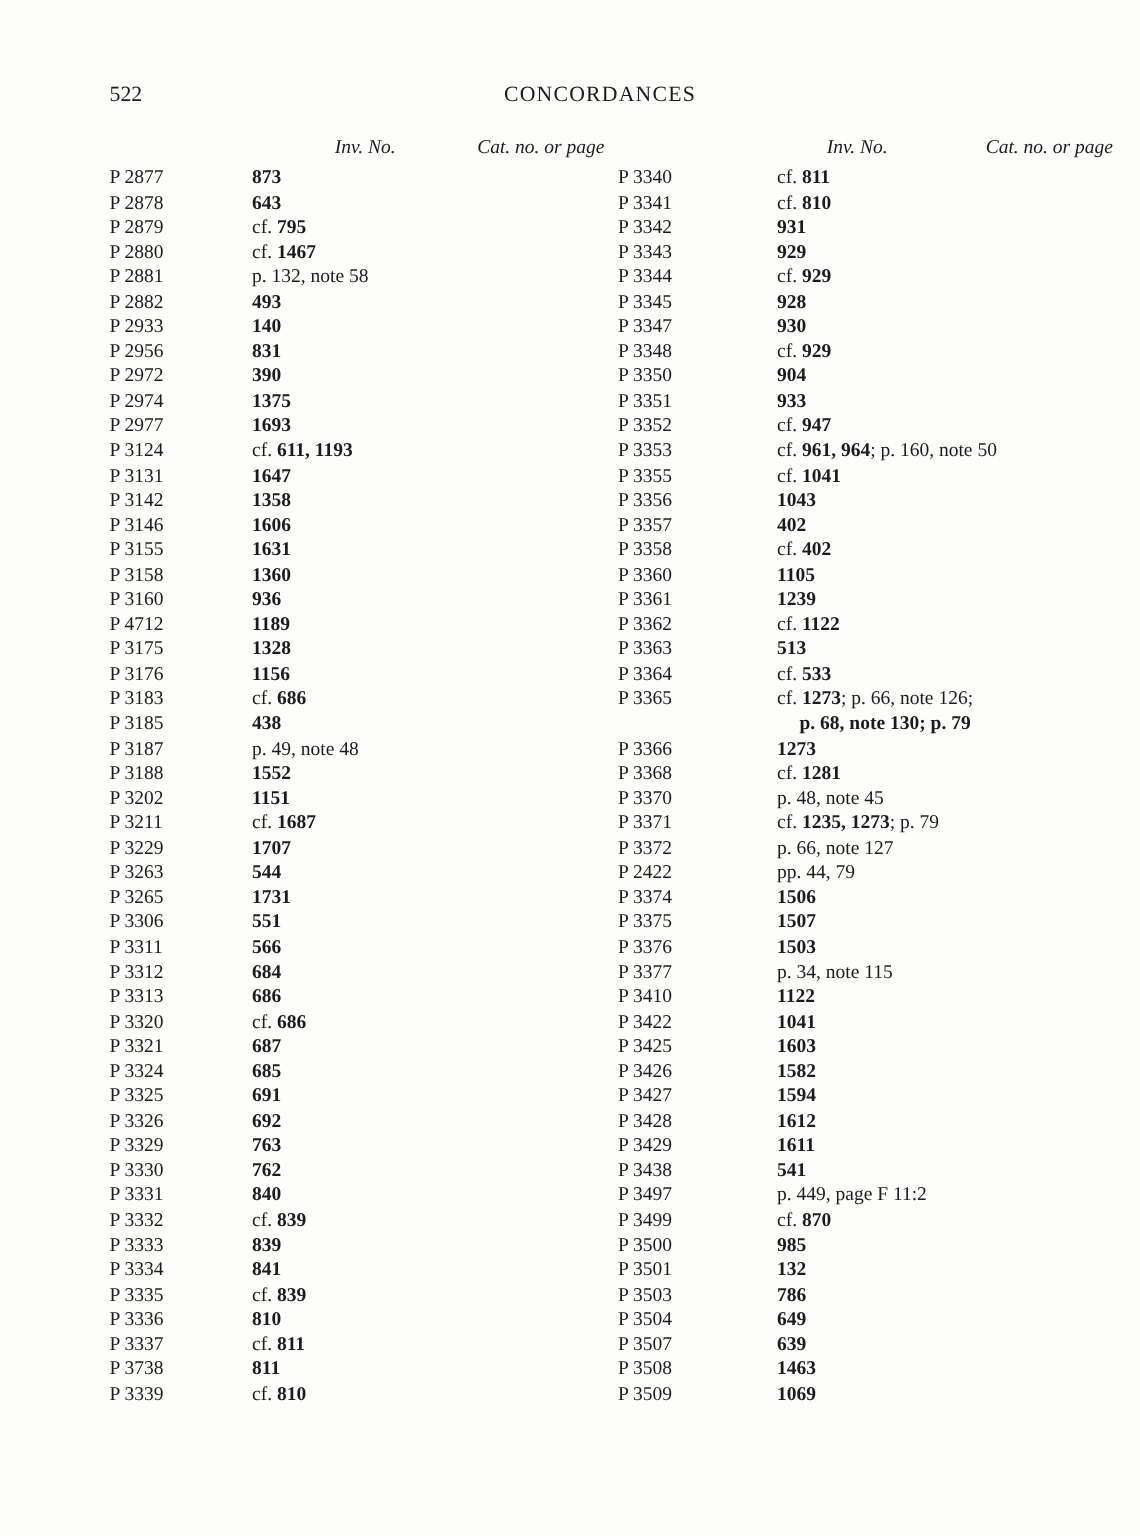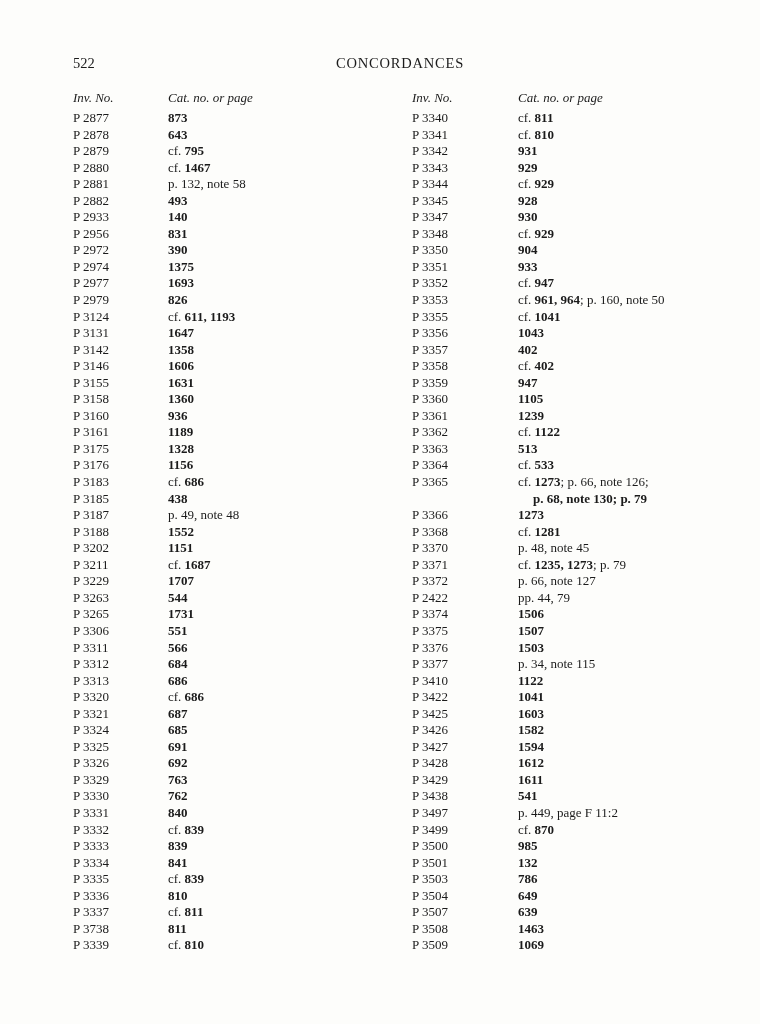--- a/index.html
+++ b/index.html
@@ -38,20 +38,21 @@
     position: absolute;
     top: 90px;
     white-space: nowrap;
   }
   .col-left  { left: 73px;  width: 330px; }
   .col-right { left: 412px; width: 330px; }
   .col-header {
     display: flex;
     line-height: 16.5px;
     margin-bottom: 3.5px;
+    justify-content: flex-end;
   }
   .hdr {
     font-style: italic;
     font-size: 13px;
   }
   .row {
     display: flex;
     align-items: flex-start;
     line-height: 16.55px;
     font-size: 13px;
@@ -119,24 +120,20 @@
         </div>
         <div class="row">
           <span class="inv">P 2974</span>
           <span class="cat"><b>1375</b></span>
         </div>
         <div class="row">
           <span class="inv">P 2977</span>
           <span class="cat"><b>1693</b></span>
         </div>
         <div class="row">
-          <span class="inv">P 2979</span>
-          <span class="cat"><b>826</b></span>
-        </div>
-        <div class="row">
           <span class="inv">P 3124</span>
           <span class="cat">cf. <b>611, 1193</b></span>
         </div>
         <div class="row">
           <span class="inv">P 3131</span>
           <span class="cat"><b>1647</b></span>
         </div>
         <div class="row">
           <span class="inv">P 3142</span>
           <span class="cat"><b>1358</b></span>
@@ -151,21 +148,21 @@
         </div>
         <div class="row">
           <span class="inv">P 3158</span>
           <span class="cat"><b>1360</b></span>
         </div>
         <div class="row">
           <span class="inv">P 3160</span>
           <span class="cat"><b>936</b></span>
         </div>
         <div class="row">
-          <span class="inv">P 3161</span>
+          <span class="inv">P 4712</span>
           <span class="cat"><b>1189</b></span>
         </div>
         <div class="row">
           <span class="inv">P 3175</span>
           <span class="cat"><b>1328</b></span>
         </div>
         <div class="row">
           <span class="inv">P 3176</span>
           <span class="cat"><b>1156</b></span>
         </div>
@@ -352,24 +349,20 @@
         </div>
         <div class="row">
           <span class="inv">P 3357</span>
           <span class="cat"><b>402</b></span>
         </div>
         <div class="row">
           <span class="inv">P 3358</span>
           <span class="cat">cf. <b>402</b></span>
         </div>
         <div class="row">
-          <span class="inv">P 3359</span>
-          <span class="cat"><b>947</b></span>
-        </div>
-        <div class="row">
           <span class="inv">P 3360</span>
           <span class="cat"><b>1105</b></span>
         </div>
         <div class="row">
           <span class="inv">P 3361</span>
           <span class="cat"><b>1239</b></span>
         </div>
         <div class="row">
           <span class="inv">P 3362</span>
           <span class="cat">cf. <b>1122</b></span>

